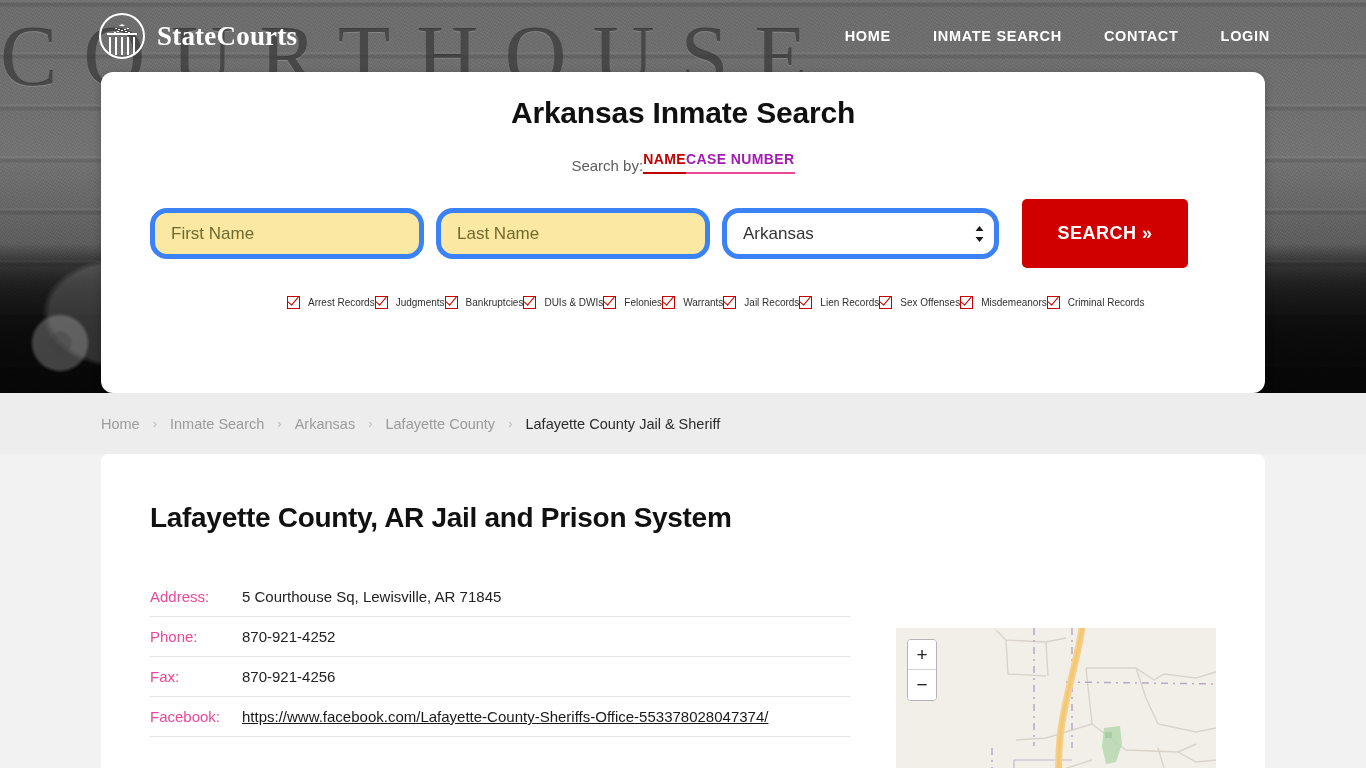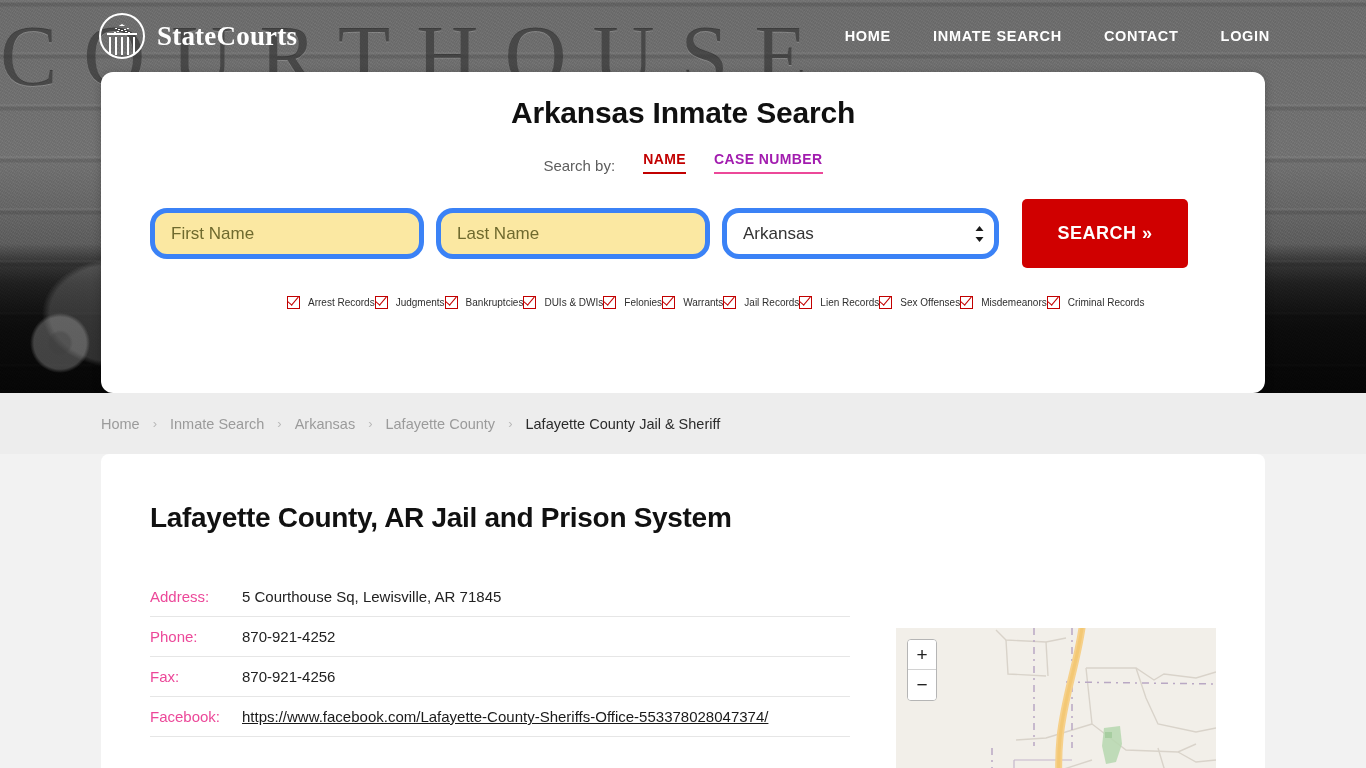--- a/index.html
+++ b/index.html
@@ -162,21 +162,20 @@
     padding-top: 24px;
     font-size: 30px;
     font-weight: bold;
     color: #101010;
     letter-spacing: -0.2px;
   }
   .search-by-row {
     display: flex;
     align-items: flex-end;
     justify-content: center;
-    gap: 28px;
     margin-top: 21px;
   }
   .search-by-label {
     font-size: 15px;
     color: #5d5d5d;
   }
   .tab {
     font-size: 14px;
     font-weight: bold;
     letter-spacing: 0.4px;

